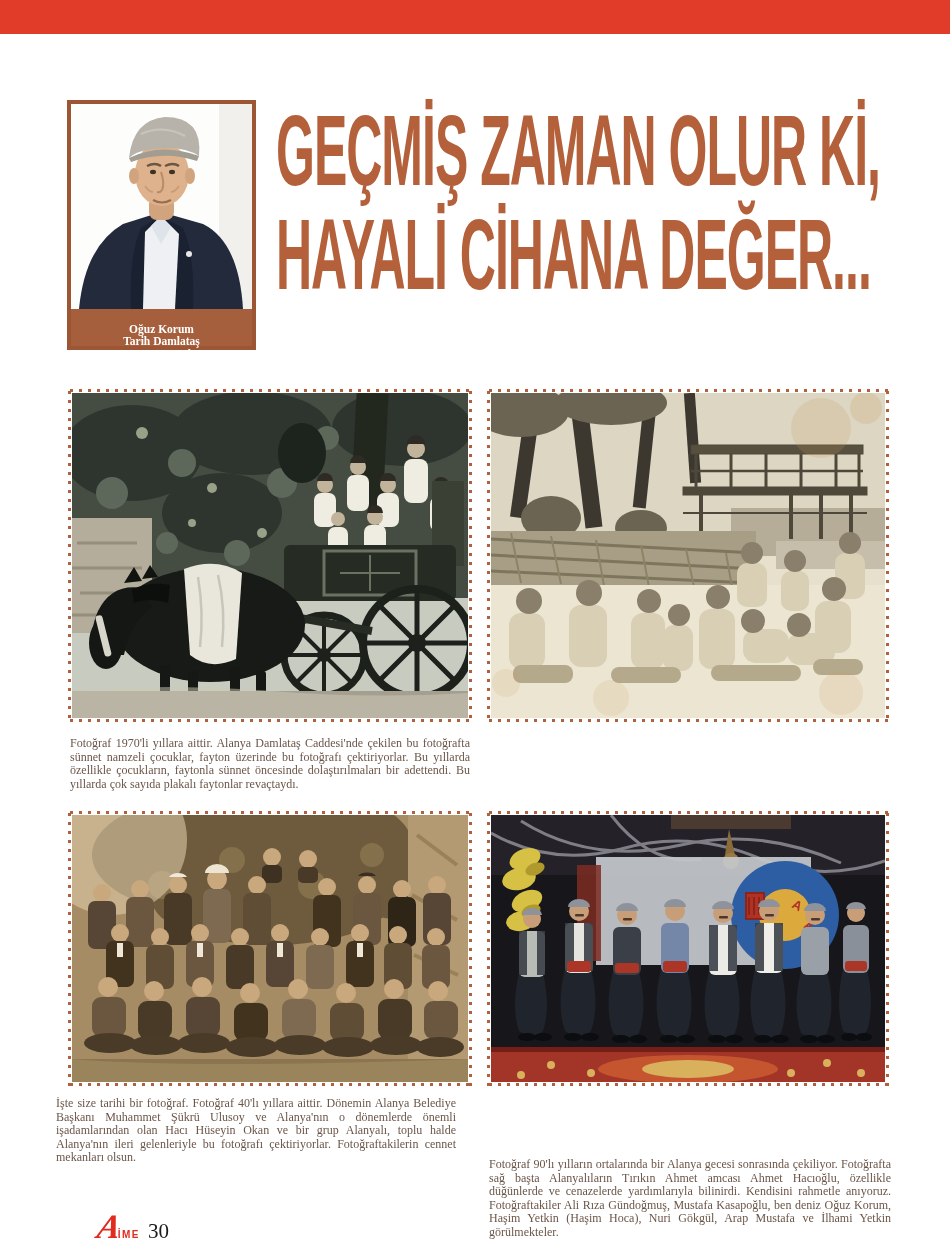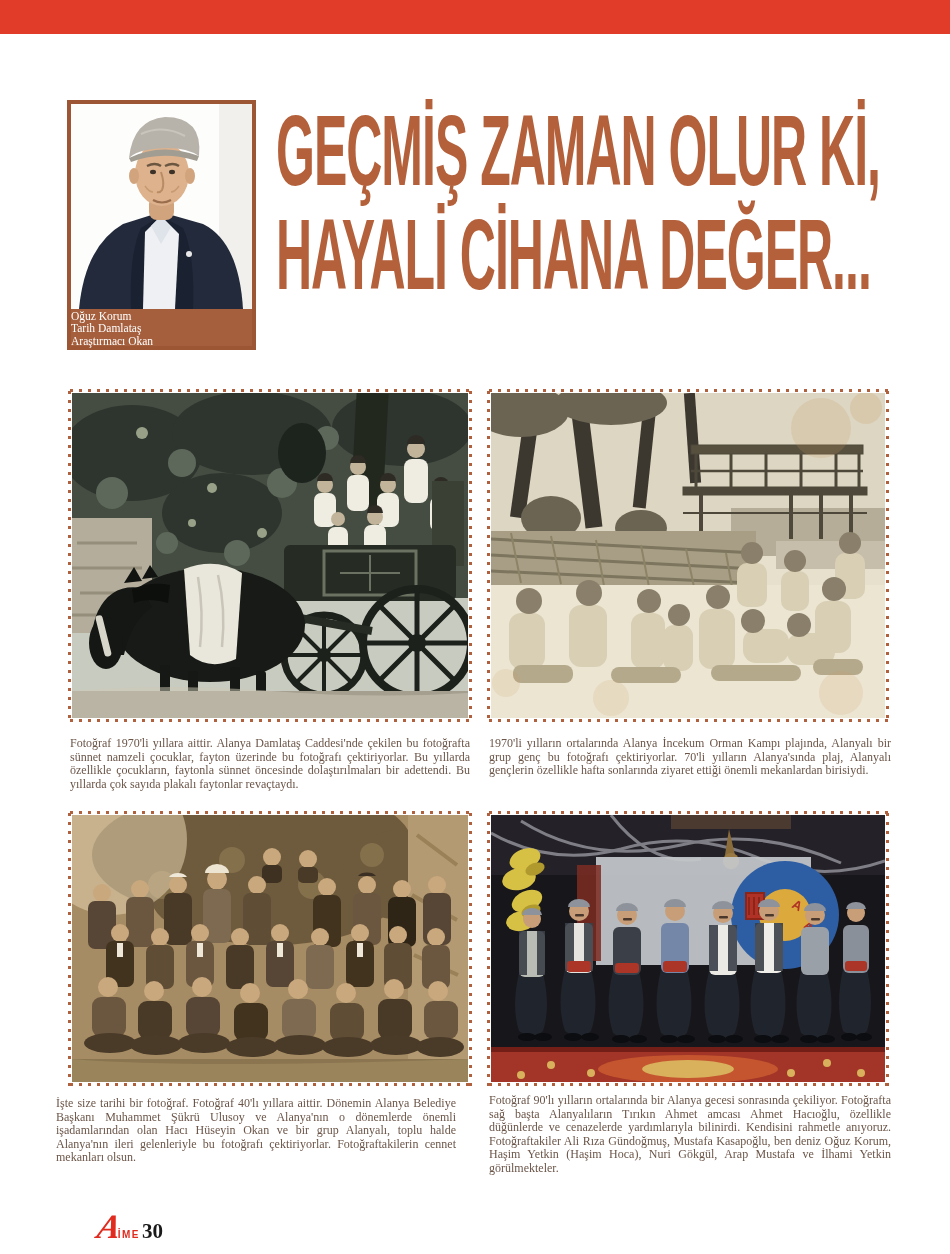--- a/index.html
+++ b/index.html
@@ -8,21 +8,21 @@
 
   
   .topbar{position:absolute;left:0;top:0;width:950px;height:34px;background:var(--bar-red,#e13b2a);}
 
   
   .author-box{position:absolute;left:67px;top:100px;width:189px;height:250px;box-sizing:border-box;
               border:4px solid #9c5634;background:#fff;}
   .author-photo{position:absolute;left:0;top:0;width:181px;height:205px;overflow:hidden;}
   .author-photo svg{display:block;width:100%;height:100%;}
   .author-caption{position:absolute;left:0;bottom:0;width:181px;height:37px;background:var(--box-brown,#a55f3d);
-                  color:#fff;text-align:left;font-weight:normal;font-size:11.5px;line-height:12.3px;padding-top:1px;box-sizing:border-box;}
+                  color:#fff;text-align:center;font-weight:bold;font-size:11.5px;line-height:12.3px;padding-top:14px;box-sizing:border-box;}
 
   
   .hl{position:absolute;left:276px;color:var(--headline-color,#b4613b);
       font-family:"Liberation Sans",sans-serif;font-weight:bold;font-size:100px;line-height:100px;
       letter-spacing:-2px;white-space:nowrap;transform:scaleX(0.5);transform-origin:0 0;}
   .hl1{top:100px;}
   .hl2{top:204px;}
   .subtitle{position:absolute;left:480px;top:306px;width:400px;text-align:right;
             font-size:28px;line-height:34px;color:#161616;font-family:"Liberation Serif",serif;}
 
@@ -42,29 +42,29 @@
   .f2{left:486px;top:388px;width:404px;height:335px;}
   .f3{left:67px;top:810px;width:406px;height:277px;}
   .f4{left:486px;top:810px;width:404px;height:277px;}
 
   
   .caption{position:absolute;font-size:12px;line-height:13.6px;text-align:justify;
            color:var(--caption-ink,#6b5548);font-family:"Liberation Serif",serif;}
   .c1{left:70px;top:737px;width:400px;}
   .c2{left:489px;top:737px;width:402px;}
   .c3{left:56px;top:1097px;width:400px;}
-  .c4{left:489px;top:1094px;width:402px;}
+  .c4{left:489px;top:1158px;width:402px;}
 
   
   .logo{position:absolute;left:98px;top:1210px;display:inline-flex;align-items:baseline;}
   .logo-a{font-family:"Liberation Serif",serif;font-style:italic;font-weight:bold;
           color:var(--logo-red,#e02b1e);font-size:34px;line-height:34px;transform:skewX(-12deg);}
   .logo-ime{color:var(--logo-red,#e02b1e);font-family:"Liberation Sans",sans-serif;font-weight:bold;
             font-size:10px;letter-spacing:1.5px;margin-left:-3px;}
-  .logo-num{color:#1a1a1a;font-family:"Liberation Serif",serif;font-size:21px;margin-left:2px;font-weight:bold;}
+  .logo-num{color:#1a1a1a;font-family:"Liberation Serif",serif;font-size:21px;margin-left:8px;}
 </style>
 </head>
 <body>
 
 <div class="page">
 
   <div class="topbar"></div>
 
   <div class="author-box">
     <div class="author-photo">
@@ -275,21 +275,20 @@
           <circle cx="375" cy="15" r="16" opacity="0.22"></circle>
         <circle cx="120" cy="305" r="18" opacity="0.15"></circle>
           <circle cx="350" cy="300" r="22" opacity="0.16"></circle>
         <circle cx="15" cy="290" r="14" opacity="0.15"></circle>
       </g>
     </svg>
   </div>
 
   <div class="caption c1">Fotoğraf 1970'li yıllara aittir. Alanya Damlataş Caddesi'nde çekilen bu fotoğrafta sünnet namzeli çocuklar, fayton üzerinde bu fotoğrafı çektiriyorlar. Bu yıllarda özellikle çocukların, faytonla sünnet öncesinde dolaştırılmaları bir adettendi. Bu yıllarda çok sayıda plakalı faytonlar revaçtaydı.</div>
 
-  <div class="caption c2">1970'li yılların ortalarında Alanya İncekum Orman Kampı plajında, Alanyalı bir grup genç bu fotoğrafı çektiriyorlar. 70'li yılların Alanya'sında plaj, Alanyalı gençlerin özellikle hafta sonlarında ziyaret ettiği önemli mekanlardan birisiydi.</div>
 
   <div class="frame f3">
     <svg width="396" height="267" viewBox="0 0 396 267" preserveAspectRatio="none">
       <rect width="396" height="267" fill="#a68c64"></rect>
       <g fill="#6e5b3d">
         <ellipse cx="120" cy="40" rx="100" ry="55"></ellipse>
           <ellipse cx="250" cy="30" rx="90" ry="50"></ellipse>
         <ellipse cx="200" cy="85" rx="120" ry="45"></ellipse>
           <ellipse cx="330" cy="60" rx="60" ry="45"></ellipse>
       </g>

